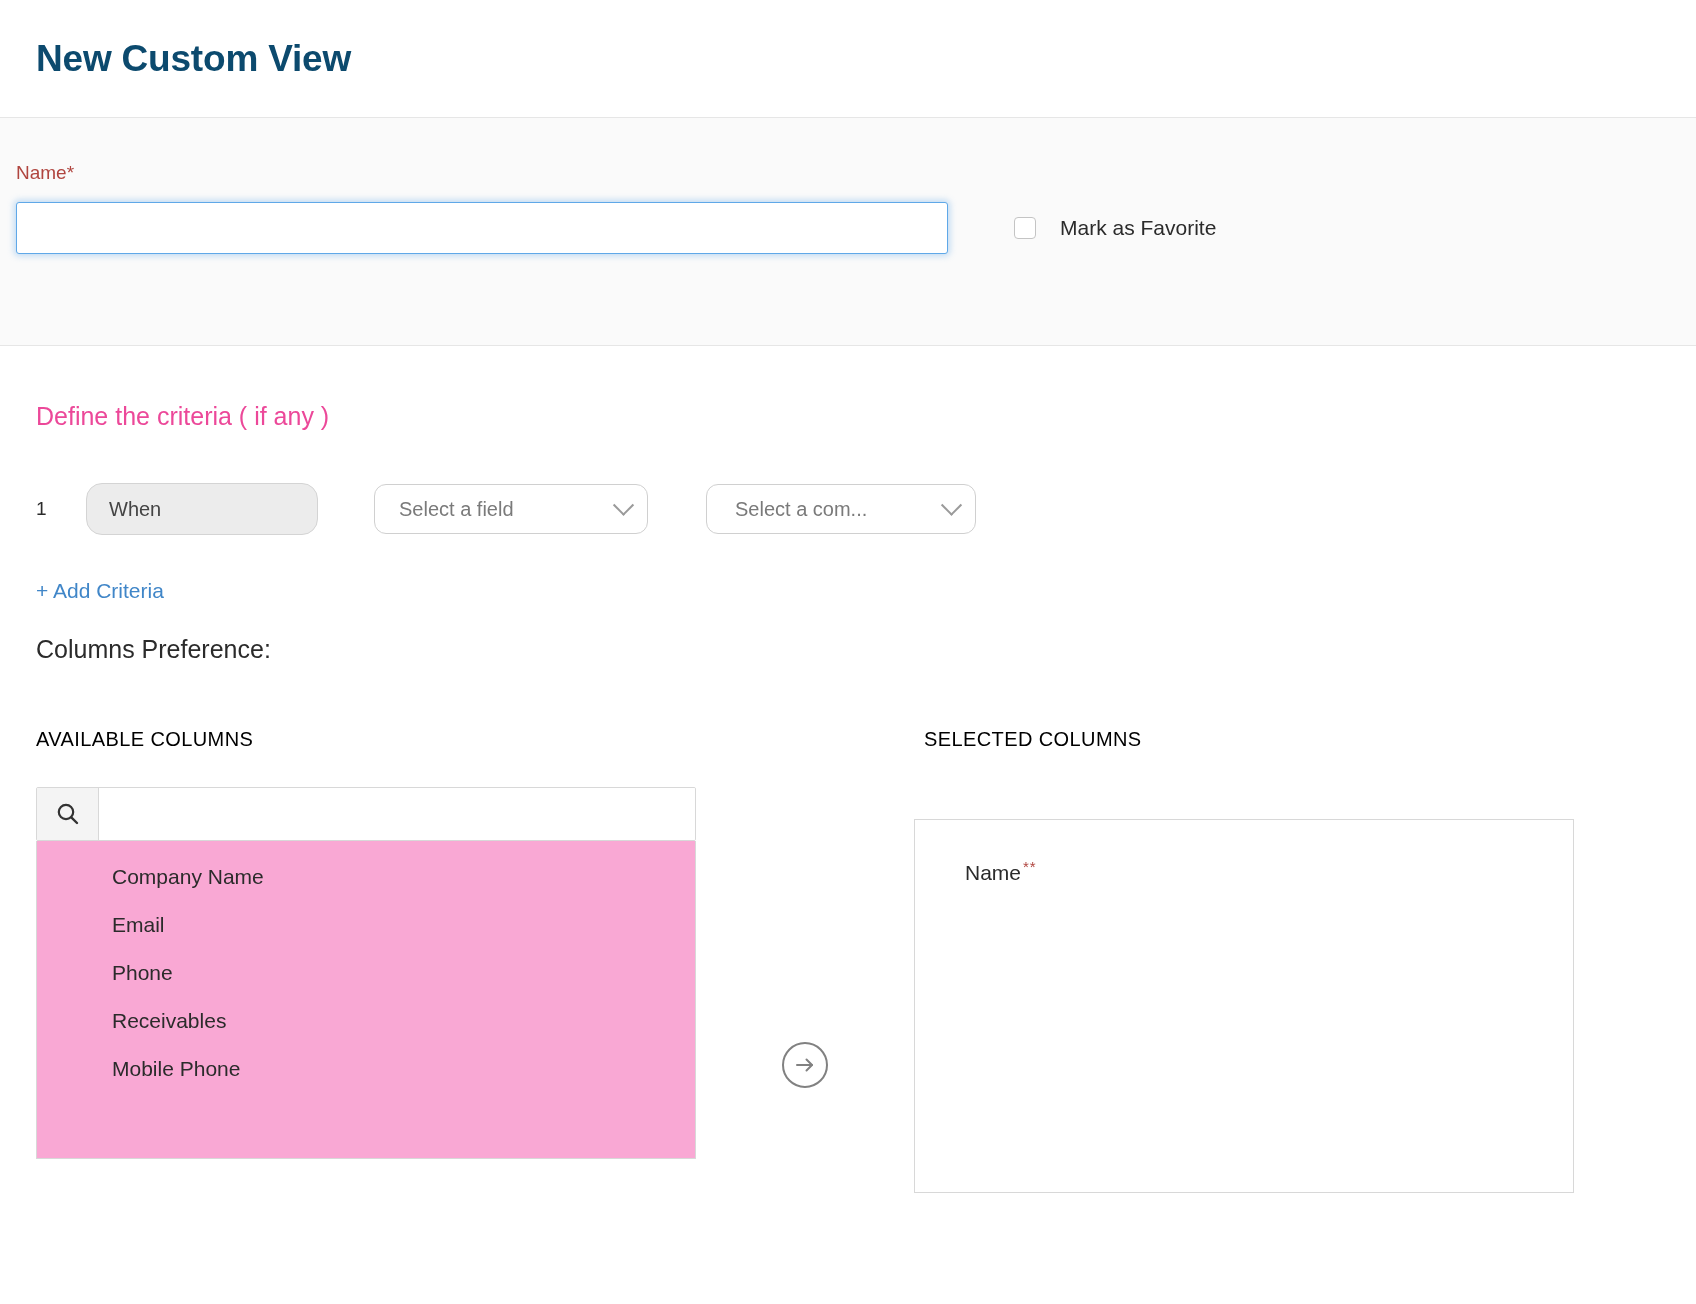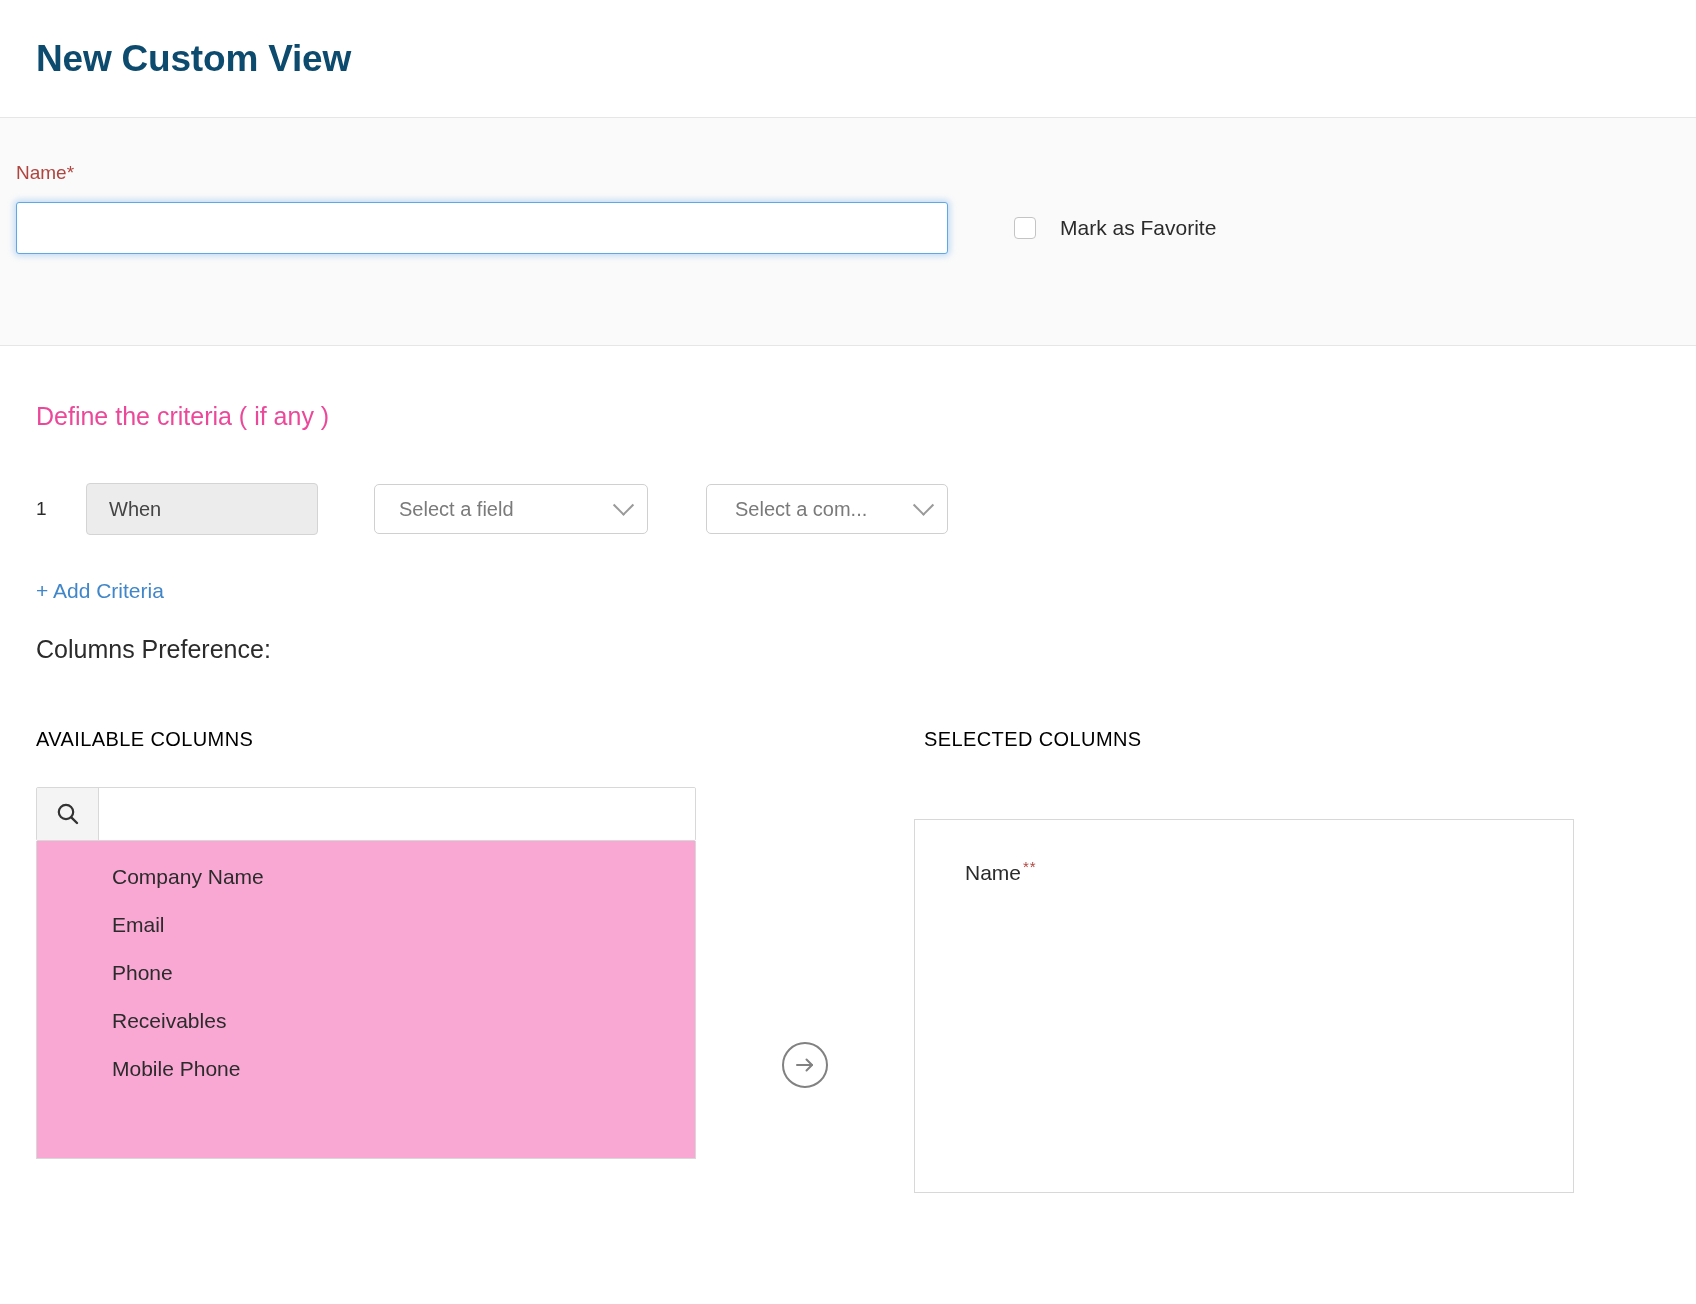--- a/index.html
+++ b/index.html
@@ -98,42 +98,42 @@
   .criteria-index {
     font-size: 19px;
     color: #2b2b2b;
     width: 50px;
   }
   .when-box {
     width: 232px;
     height: 52px;
     background: #ececec;
     border: 1px solid #d4d4d4;
-    border-radius: 4px;
+    border-radius: 16px;
     display: flex;
     align-items: center;
     padding-left: 22px;
     font-size: 20px;
     color: #444444;
   }
   .select-box {
     height: 50px;
     border: 1px solid #d0d0d0;
-    border-radius: 5px;
+    border-radius: 12px;
     background: #ffffff;
     display: flex;
     align-items: center;
     justify-content: space-between;
     padding: 0 16px 0 24px;
     font-size: 20px;
     color: #7a7a7a;
     cursor: pointer;
   }
   .select-field { width: 274px; margin-left: 56px; }
-  .select-cond  { width: 242px; margin-left: 58px; padding-left: 28px; }
+  .select-cond  { width: 270px; margin-left: 58px; padding-left: 28px; }
   .chev {
     width: 15px;
     height: 15px;
     border-right: 2px solid #9a9a9a;
     border-bottom: 2px solid #9a9a9a;
     transform: rotate(45deg) translate(-3px, -3px);
     flex: 0 0 auto;
   }
   .add-criteria {
     display: inline-block;

